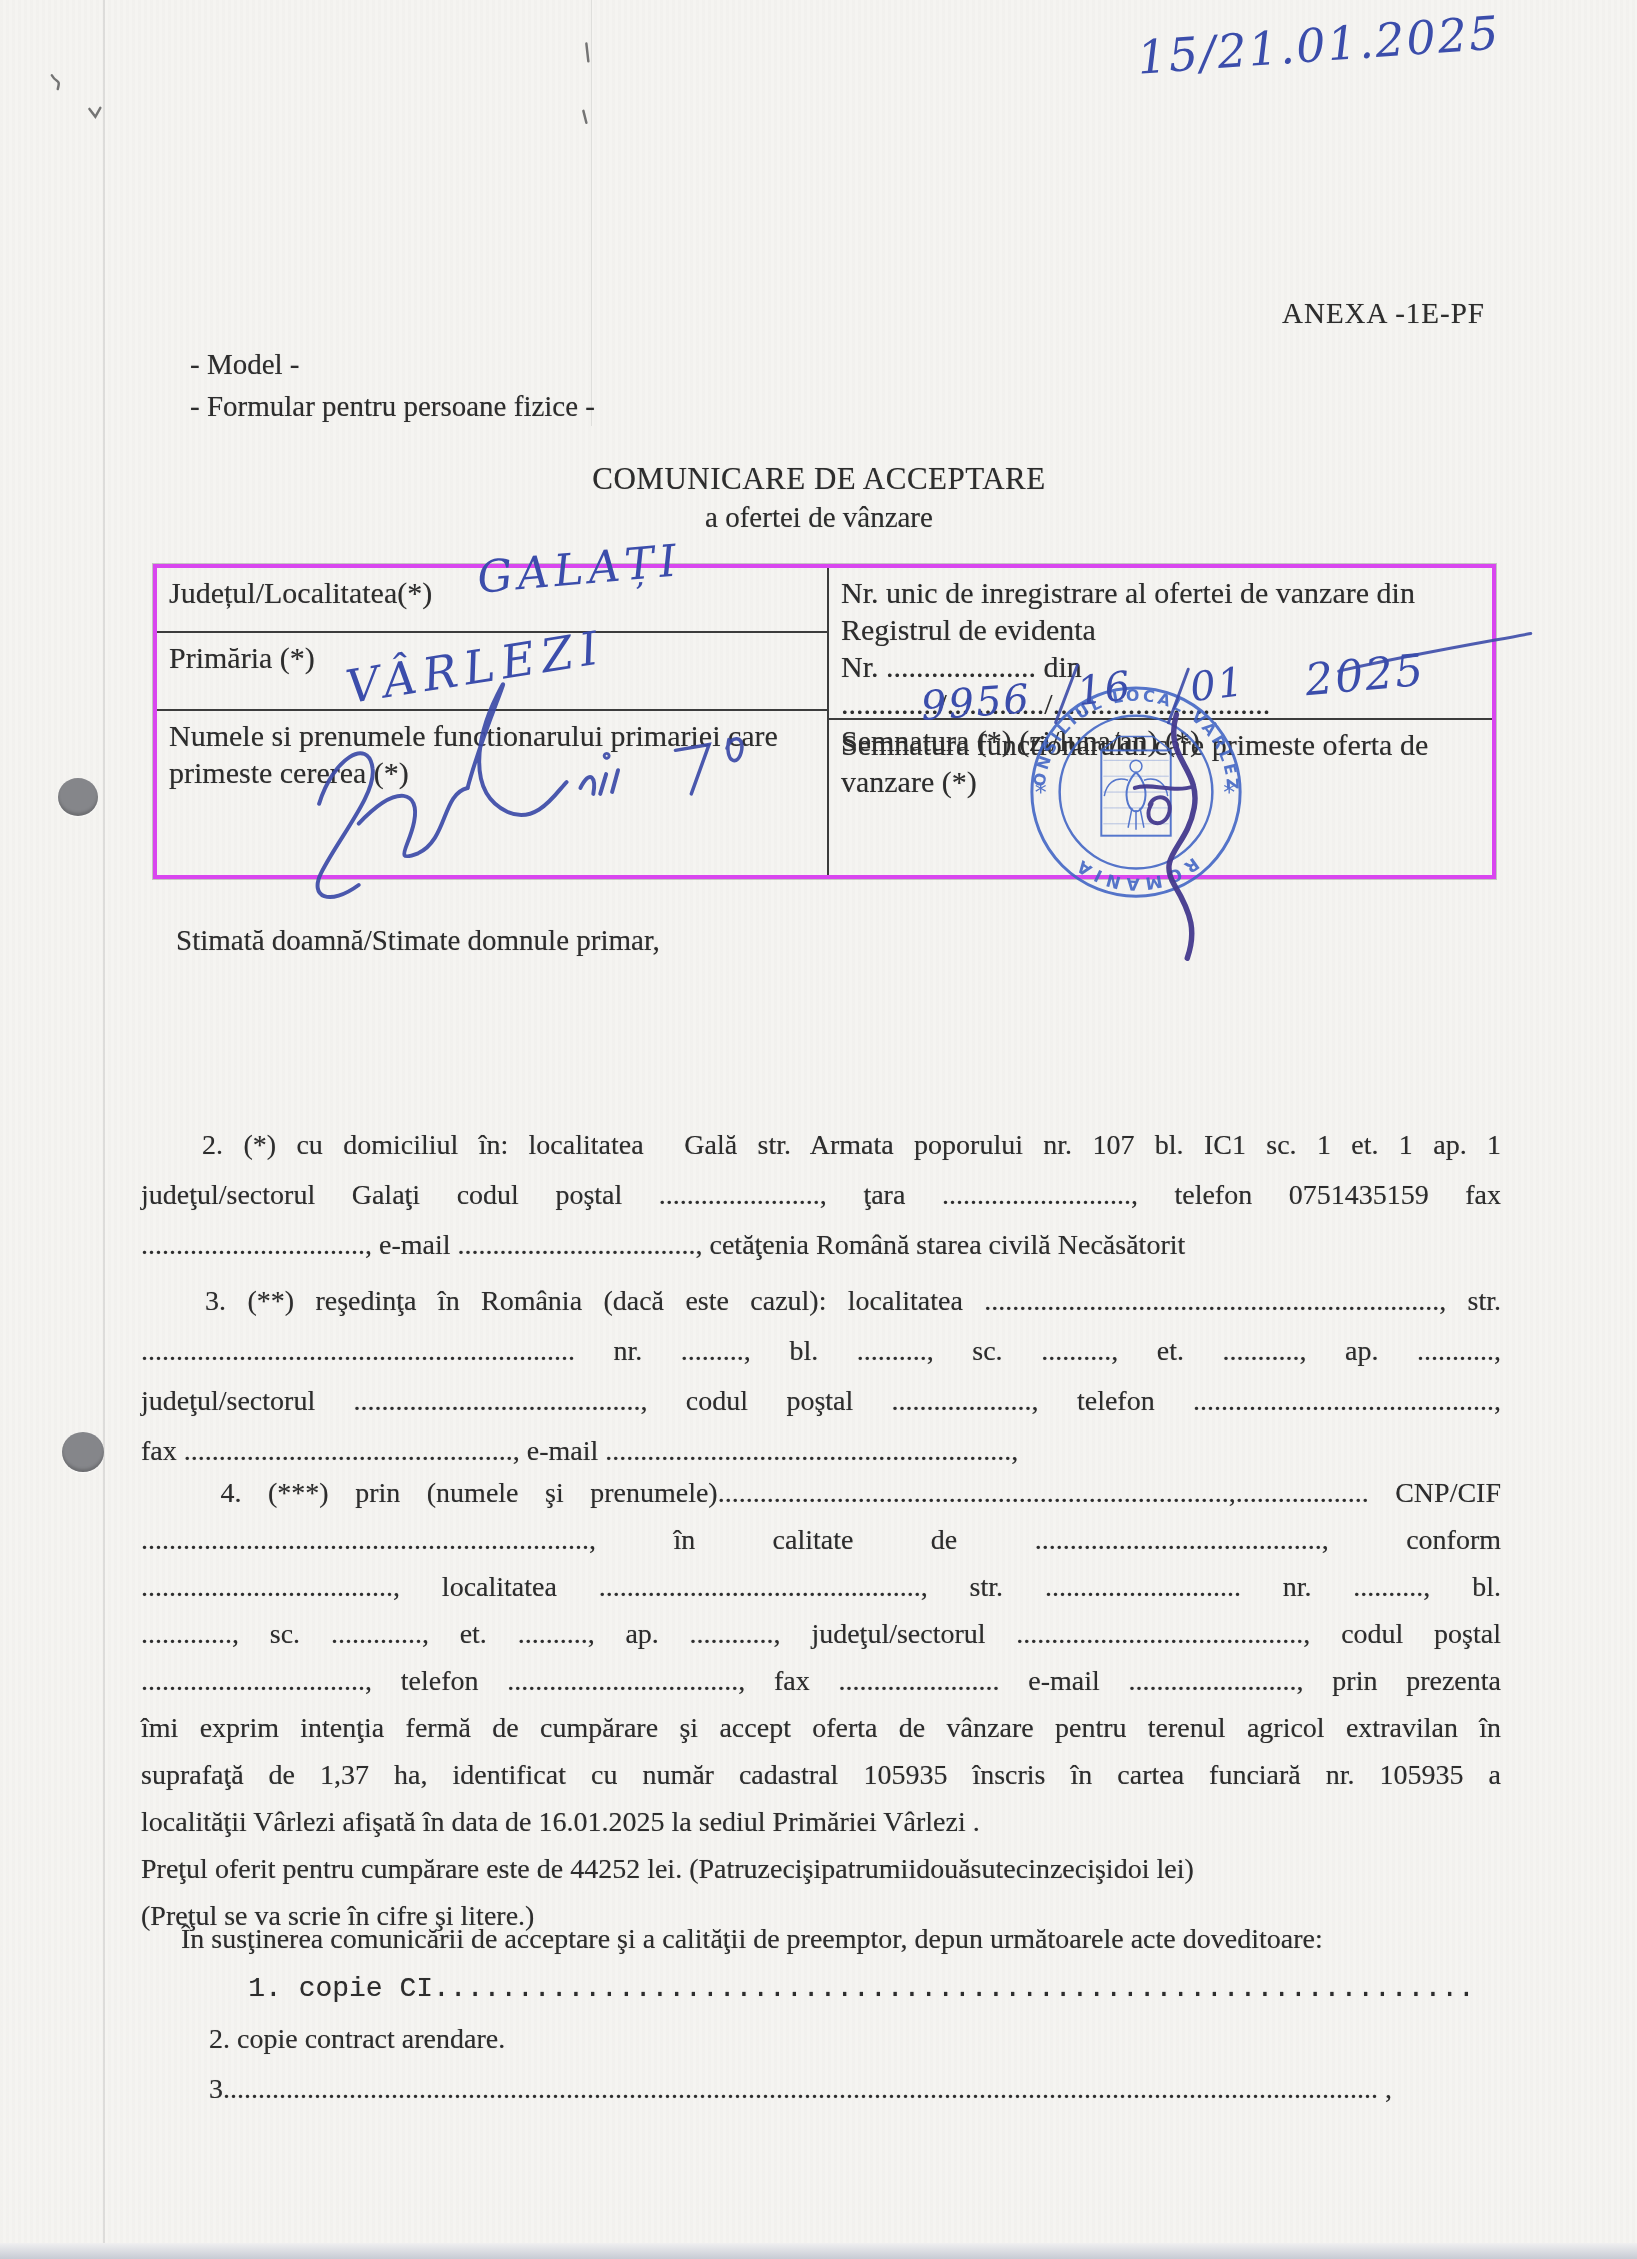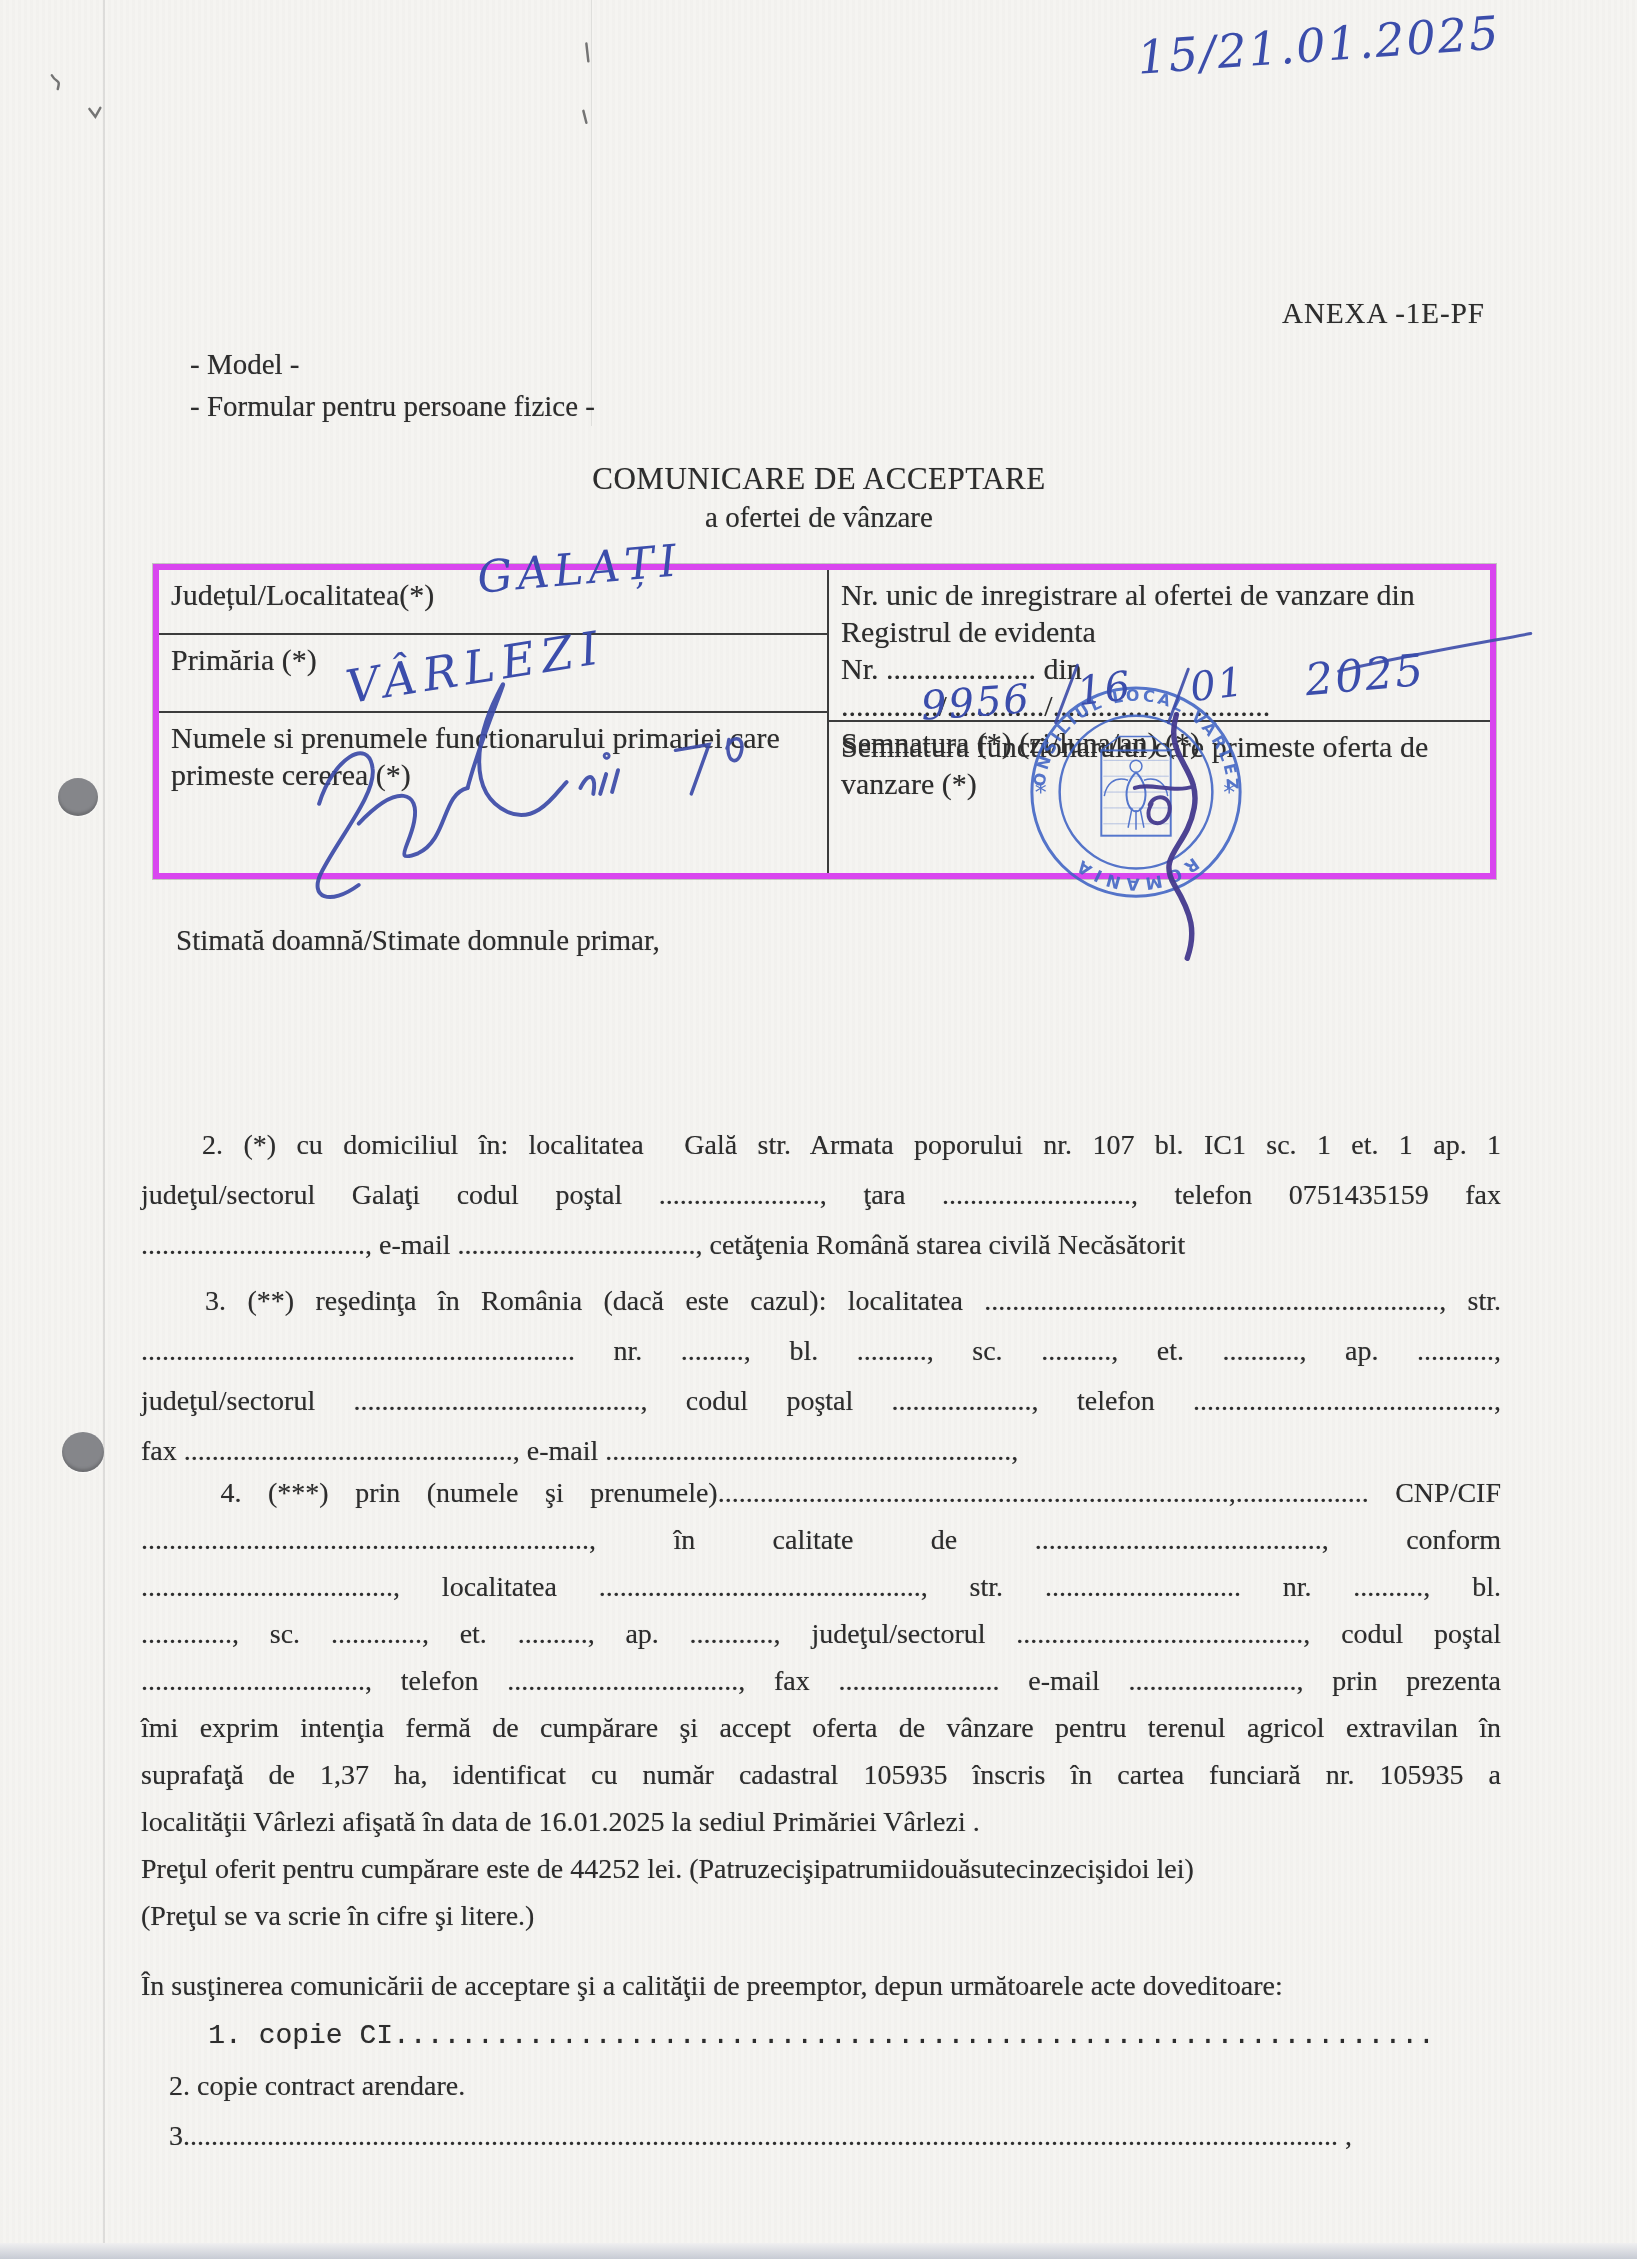--- a/index.html
+++ b/index.html
@@ -13,21 +13,21 @@
     background:repeating-linear-gradient(90deg,rgba(0,0,0,0.012) 0 3px,rgba(255,255,255,0.012) 3px 6px);
   }
   .txt{position:absolute;z-index:2;text-shadow:0 0 0.7px rgba(70,70,70,.55);}
   .fold{position:absolute;z-index:1;background:rgba(150,150,150,.22);}
   .hole{position:absolute;z-index:8;background:#85868a;border-radius:50%;
         box-shadow:inset 0 -3px 3px rgba(0,0,0,.18), 0 1px 2px rgba(255,255,255,.6);}
   .hw{position:absolute;z-index:6;font-family:"DejaVu Serif",serif;font-style:italic;
       color:#3b4dab;letter-spacing:2px;white-space:nowrap;}
   
   #regtable{position:absolute;left:153px;top:564px;width:1343px;height:315px;z-index:2;
-            border:6px solid #d946ef;box-sizing:border-box;display:flex;
+            border:4px solid #d946ef;box-sizing:border-box;display:flex;
             box-shadow:0 0 0 1px rgba(60,60,60,.25);}
   .tcol{box-sizing:border-box;display:flex;flex-direction:column;}
   .tcol.left{width:675px;border-right:2px solid #3c3c3c;}
   .tcol.right{width:666px;}
   .tcell{box-sizing:border-box;padding:6px 12px;font-size:30px;line-height:37px;
          text-shadow:0 0 0.7px rgba(70,70,70,.55);}
   .tcell.b{border-bottom:2px solid #3c3c3c;}
   .cline{display:block;}
   
   .para{position:absolute;left:141px;width:1360px;z-index:2;font-size:28px;
@@ -169,21 +169,21 @@
       <div class="pline">................................................................, în calitate de ........................................., conform</div>
       <div class="pline">...................................., localitatea .............................................., str. ............................ nr. .........., bl.</div>
       <div class="pline">............., sc. ............., et. .........., ap. ............, judeţul/sectorul ........................................., codul poştal</div>
       <div class="pline">................................, telefon ................................., fax ....................... e-mail ........................, prin prezenta</div>
       <div class="pline">îmi exprim intenţia fermă de cumpărare şi accept oferta de vânzare pentru terenul agricol extravilan în</div>
       <div class="pline">suprafaţă de 1,37 ha, identificat cu număr cadastral 105935 înscris în cartea funciară nr. 105935 a</div>
       <div class="pline" style="text-align: center; text-align-last: left;">localităţii Vârlezi afişată în data de 16.01.2025 la sediul Primăriei Vârlezi .</div>
       <div class="pline" style="text-align: left; text-align-last: left;">Preţul oferit pentru cumpărare este de 44252 lei. (Patruzecişipatrumiidouăsutecinzecişidoi lei)</div>
       <div class="pline" style="text-align: center; text-align-last: left;">(Preţul se va scrie în cifre şi litere.)</div>
     </div>
-  <div class="para pc" style="top:1970px;">
+  <div class="para pc" style="top:1923px;margin-left:40px;">
       <div class="pline" style="text-align: left; text-align-last: left;">În susţinerea comunicării de acceptare şi a calităţii de preemptor, depun următoarele acte doveditoare:</div>
       <div class="pline" style="text-align: left; text-align-last: left; font-family: Liberation Mono, monospace;">    1. copie CI..............................................................</div>
       <div class="pline" style="text-align: left; text-align-last: left;">    2. copie contract arendare.</div>
       <div class="pline" style="text-align: left; text-align-last: left;">    3..................................................................................................................................................................... ,</div>
     </div>
 
 </div>
 
 
 </body></html>

